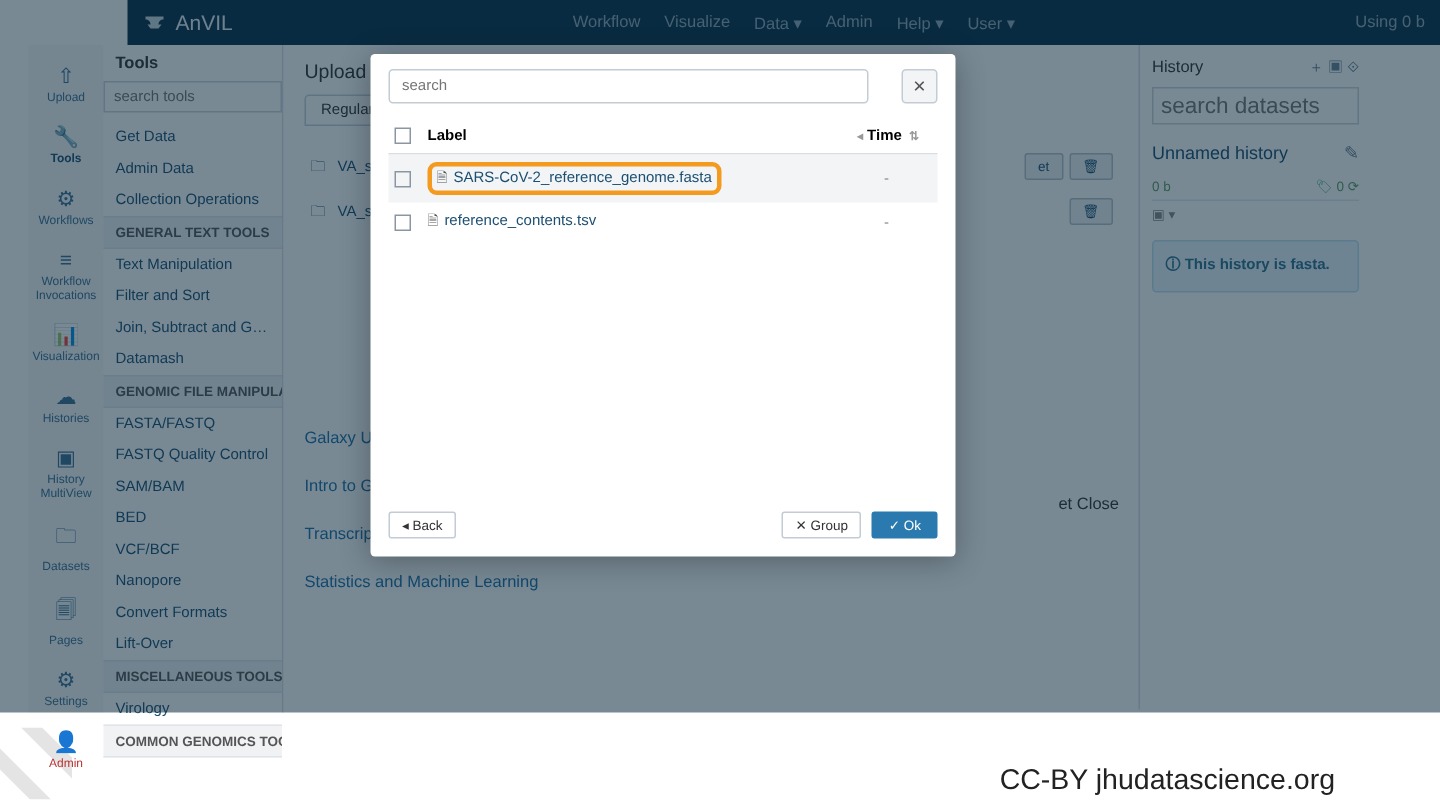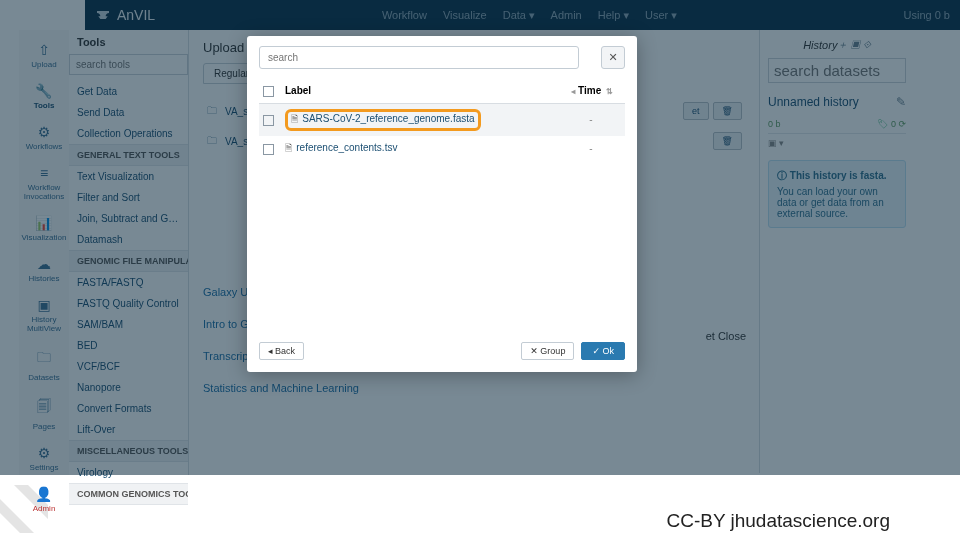--- a/index.html
+++ b/index.html
@@ -36,21 +36,21 @@
   .main-tab { padding: 4px 10px; border: 1px solid #c8d0d8; background: #fff; font-size: 10px; color: #333; border-radius: 3px 3px 0 0; }
   .file-row { display: flex; align-items: center; gap: 8px; padding: 6px 4px; font-size: 10px; color: #1c4f72; }
   .file-row .buttons { margin-left: auto; display: flex; gap: 4px; }
   .file-row .btn { padding: 3px 8px; border: 1px solid #b8c0c8; background: #eef1f4; font-size: 9px; border-radius: 2px; }
   .main-links { margin-top: 120px; }
   .main-links div { color: #1c6fa8; padding: 10px 0; font-size: 11px; }
   .bottom-close { position: absolute; right: 14px; top: 300px; }
 
   
   .history { position: absolute; right: 46px; top: 30px; width: 155px; bottom: 0; background: #fff; border-left: 1px solid #d8dde2; z-index: 1; padding: 8px; height: 443px}
-  .history-header { display: flex; align-items: center; justify-content: center; font-size: 11px; color: #333; font-style: italic; }
+  .history-header { display: flex; align-items: center; justify-content: space-between; font-size: 11px; color: #333; }
   .history-search { width: 100%; padding: 3px 5px; border: 1px solid #ccd3da; font-size: 15px; margin: 6px 0; }
   .history-title { color: #1c4f72; font-size: 12px; margin: 6px 0; display: flex; justify-content: space-between; gap: 24px; }
   .history-meta { display: flex; justify-content: space-between; color: #5f9a5f; font-size: 9px; padding: 4px 0; border-bottom: 1px solid #e3e7ea; }
   .history-tags { color: #888; font-size: 9px; padding: 4px 0; }
   .history-empty { background: #e8f4fb; border: 1px solid #bcdff2; border-radius: 3px; padding: 8px; margin-top: 8px; color: #31708f; font-size: 10px; }
   .history-empty .title { font-weight: 600; margin-bottom: 3px; }
 
   
   .modal { position: absolute; left: 247px; top: 36px; width: 390px; background: #fff; border-radius: 3px; box-shadow: 0 3px 20px rgba(0,0,0,0.3); z-index: 10; padding: 10px 12px 12px; }
   .modal-search-row { display: flex; gap: 22px; margin-bottom: 10px; }
@@ -114,24 +114,24 @@
       <div class="rail-item red"><span class="rail-icon">👤</span>Admin</div>
     </div>
 
   <div class="tools">
     <div class="tools-header">
       <span>Tools</span>
     </div>
     <input class="tools-search" placeholder="search tools" style="">
     <div id="tool-list">
         <div class="tool-row">Get Data</div>
-        <div class="tool-row">Send Data</div>
+        <div class="tool-row">Admin Data</div>
         <div class="tool-row">Collection Operations</div>
         <div class="tool-section">GENERAL TEXT TOOLS</div>
-        <div class="tool-row">Text Visualization</div>
+        <div class="tool-row">Text Manipulation</div>
         <div class="tool-row">Filter and Sort</div>
         <div class="tool-row">Join, Subtract and Group</div>
         <div class="tool-row">Datamash</div>
         <div class="tool-section">GENOMIC FILE MANIPULAT</div>
         <div class="tool-row">FASTA/FASTQ</div>
         <div class="tool-row">FASTQ Quality Control</div>
         <div class="tool-row">SAM/BAM</div>
         <div class="tool-row">BED</div>
         <div class="tool-row">VCF/BCF</div>
         <div class="tool-row">Nanopore</div>
@@ -185,21 +185,20 @@
       <span>Unnamed history</span>
       <span style="color:#6a8090;">✎</span>
     </div>
     <div class="history-meta">
       <span>0 b</span>
       <span><span style="color:#5b8;">🏷</span> <span>0</span> ⟳</span>
     </div>
     <div class="history-tags">▣ ▾</div>
     <div class="history-empty">
       <div class="title">ⓘ This history is fasta.</div>
-      <div>You can load your own data or get data from an external source.</div>
     </div>
   </div>
 
   <div class="dim-overlay"></div>
 
   <div class="modal">
     <div class="modal-search-row">
       <input class="modal-search" placeholder="search" style="">
       <button class="modal-search-x">✕</button>
     </div>

